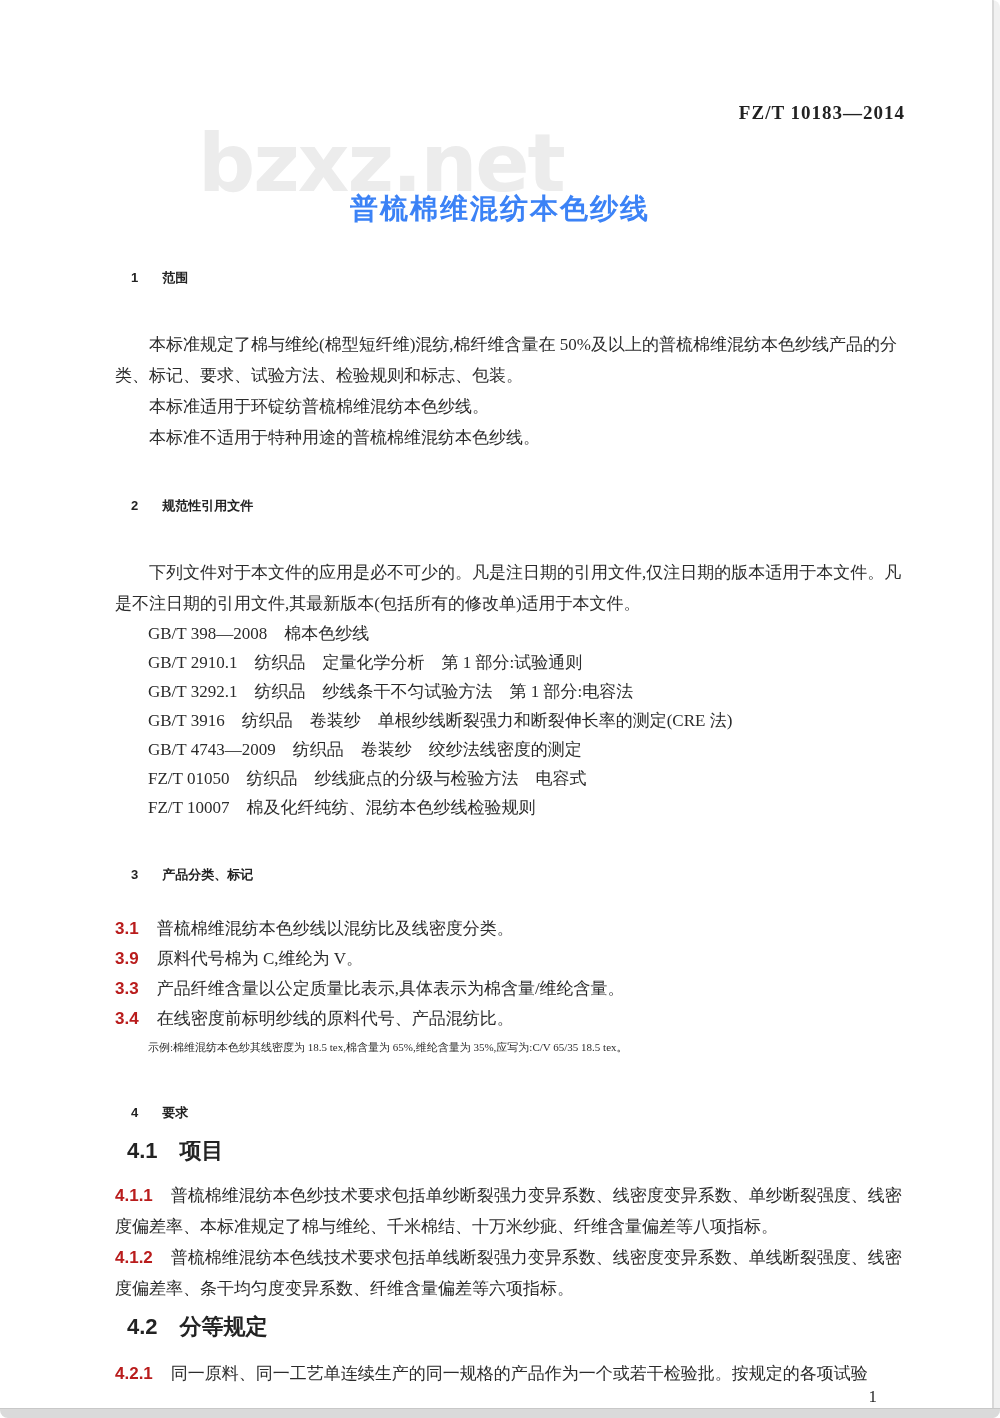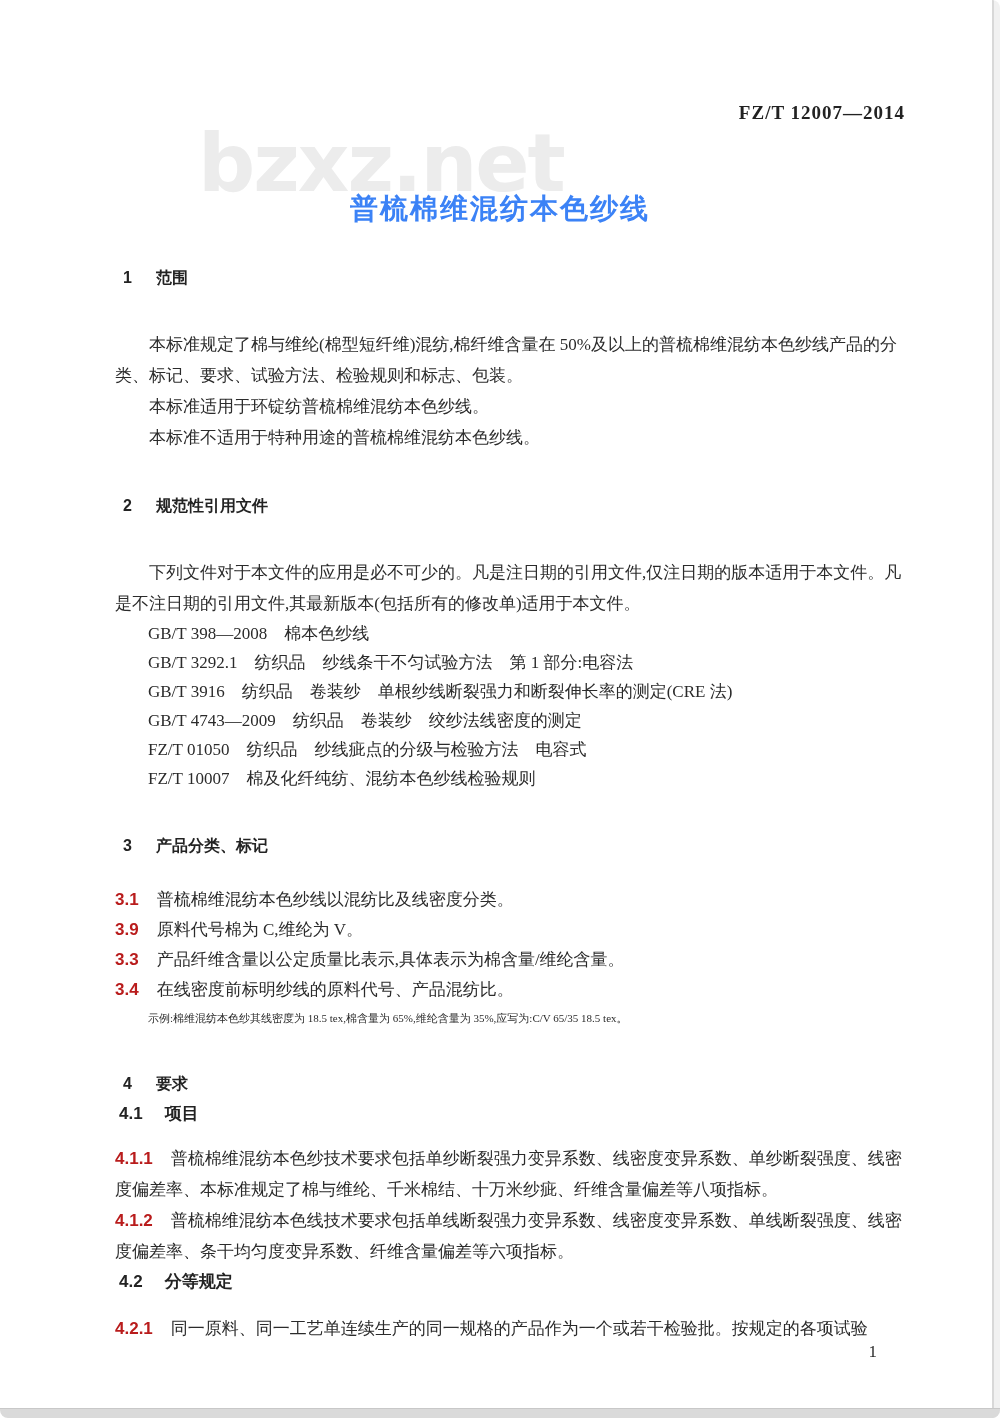--- a/index.html
+++ b/index.html
@@ -41,29 +41,29 @@
   }
   .doc-title{
     position:relative;left:-10px;
     margin-top:70px;
     text-align:center;
     font-family:"Liberation Sans","DejaVu Sans",sans-serif;
     font-weight:bold;font-size:28px;line-height:32px;letter-spacing:2px;
     color:#3b82f6;
   }
   h2.sec{
-    margin:8px;margin-top:42px;
+    margin:16px;margin-top:42px;
     font-family:"Liberation Sans","DejaVu Sans",sans-serif;
-    font-size:16px;line-height:22px;font-weight:bold;color:#232323;
+    font-size:13px;line-height:22px;font-weight:bold;color:#232323;
   }
   h2.sec .sec-num{margin-right:24px;}
   h3.subsec{
-    margin:4px;
+    margin:12px;
     font-family:"Liberation Sans","DejaVu Sans",sans-serif;
-    font-size:17px;line-height:22px;font-weight:bold;color:#232323;
+    font-size:22px;line-height:22px;font-weight:bold;color:#232323;
   }
   h3.subsec .sec-num{margin-right:22px;}
   .para-block{margin-top:40px;}
   .para-block p{margin:0;text-indent:2em;}
   .ref-list{padding-left:33px;line-height:29px;}
   .ref-list p{margin:0;}
   .clause-block{margin-top:28px;line-height:30px;}
   .clause{margin:0;}
   .clause .cl-num{
     font-family:"Liberation Sans","DejaVu Sans",sans-serif;
@@ -91,41 +91,42 @@
 <body>
 
 <div class="page" data-name="scanned-standard-page">
 
   <div class="watermark" data-name="watermark-text">bzxz.net</div>
   <div class="edge-right" data-name="scan-right-edge"></div>
   <div class="edge-bottom" data-name="scan-bottom-edge"></div>
 
   <div class="content" data-name="page-content">
 
-    <div class="doc-number" data-name="standard-number">FZ/T 12007—2014</div>
+    <div class="doc-number" data-name="standard-number">FZ/T 10183—2014</div>
 
     <div class="doc-title" data-name="document-title">普梳棉维混纺本色纱线</div>
 
     <h2 class="sec" data-name="sec1-heading">
       <span class="sec-num" data-name="sec1-number">1</span><span data-name="sec1-title">范围</span>
     </h2>
     <div class="para-block" data-name="sec1-paragraphs">
       <p data-name="paragraph">本标准规定了棉与维纶(棉型短纤维)混纺,棉纤维含量在 50%及以上的普梳棉维混纺本色纱线产品的分类、标记、要求、试验方法、检验规则和标志、包装。</p>
       <p data-name="paragraph">本标准适用于环锭纺普梳棉维混纺本色纱线。</p>
       <p data-name="paragraph">本标准不适用于特种用途的普梳棉维混纺本色纱线。</p>
     </div>
 
     <h2 class="sec" data-name="sec2-heading">
       <span class="sec-num" data-name="sec2-number">2</span><span data-name="sec2-title">规范性引用文件</span>
     </h2>
     <div class="para-block" data-name="sec2-intro-block">
       <p data-name="paragraph">下列文件对于本文件的应用是必不可少的。凡是注日期的引用文件,仅注日期的版本适用于本文件。凡是不注日期的引用文件,其最新版本(包括所有的修改单)适用于本文件。</p>
     </div>
     <div class="ref-list" data-name="reference-list">
       <p data-name="reference-item">GB/T 398—2008　棉本色纱线</p>
+      <p data-name="reference-item">GB/T 2910.1　纺织品　定量化学分析　第 1 部分:试验通则</p>
       <p data-name="reference-item">GB/T 3292.1　纺织品　纱线条干不匀试验方法　第 1 部分:电容法</p>
       <p data-name="reference-item">GB/T 3916　纺织品　卷装纱　单根纱线断裂强力和断裂伸长率的测定(CRE 法)</p>
       <p data-name="reference-item">GB/T 4743—2009　纺织品　卷装纱　绞纱法线密度的测定</p>
       <p data-name="reference-item">FZ/T 01050　纺织品　纱线疵点的分级与检验方法　电容式</p>
       <p data-name="reference-item">FZ/T 10007　棉及化纤纯纺、混纺本色纱线检验规则</p>
     </div>
 
     <h2 class="sec" data-name="sec3-heading">
       <span class="sec-num" data-name="sec3-number">3</span><span data-name="sec3-title">产品分类、标记</span>
     </h2>

